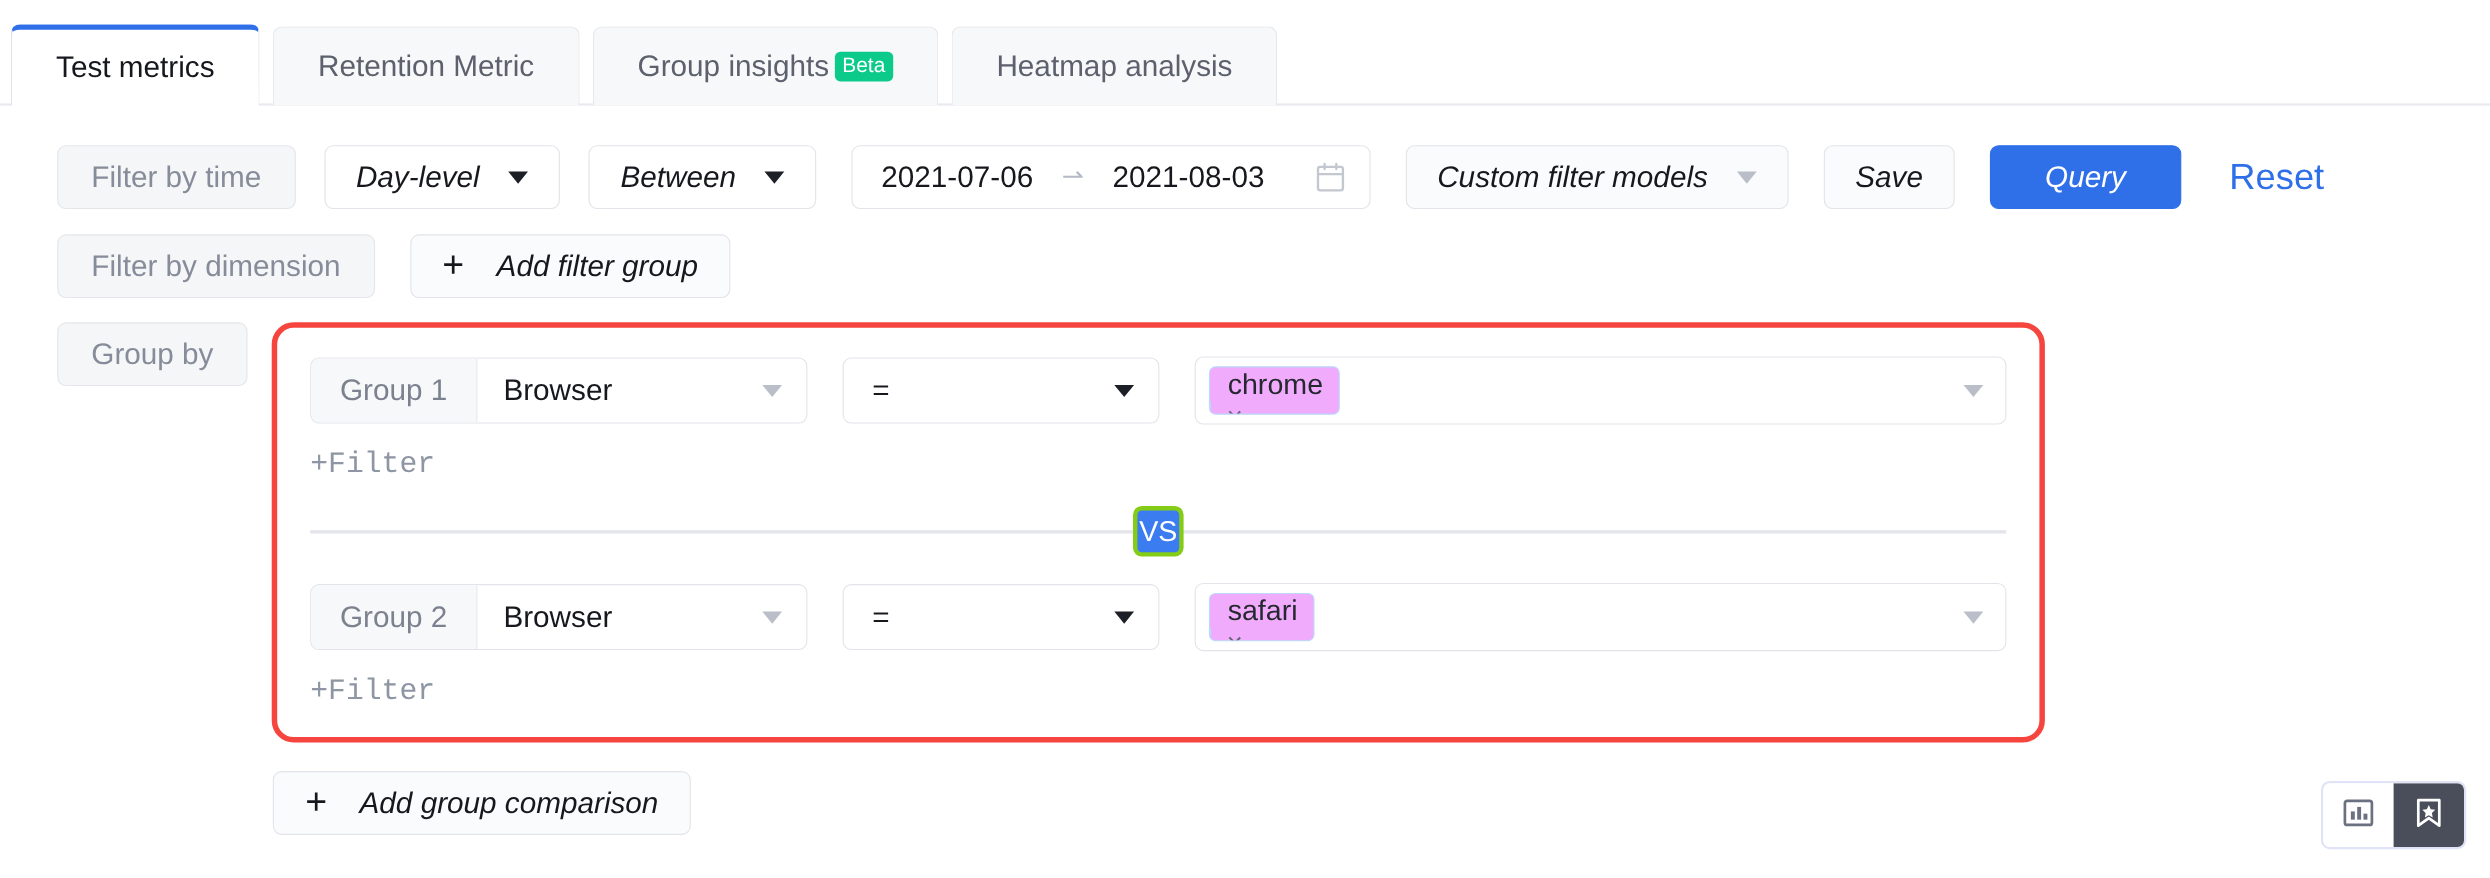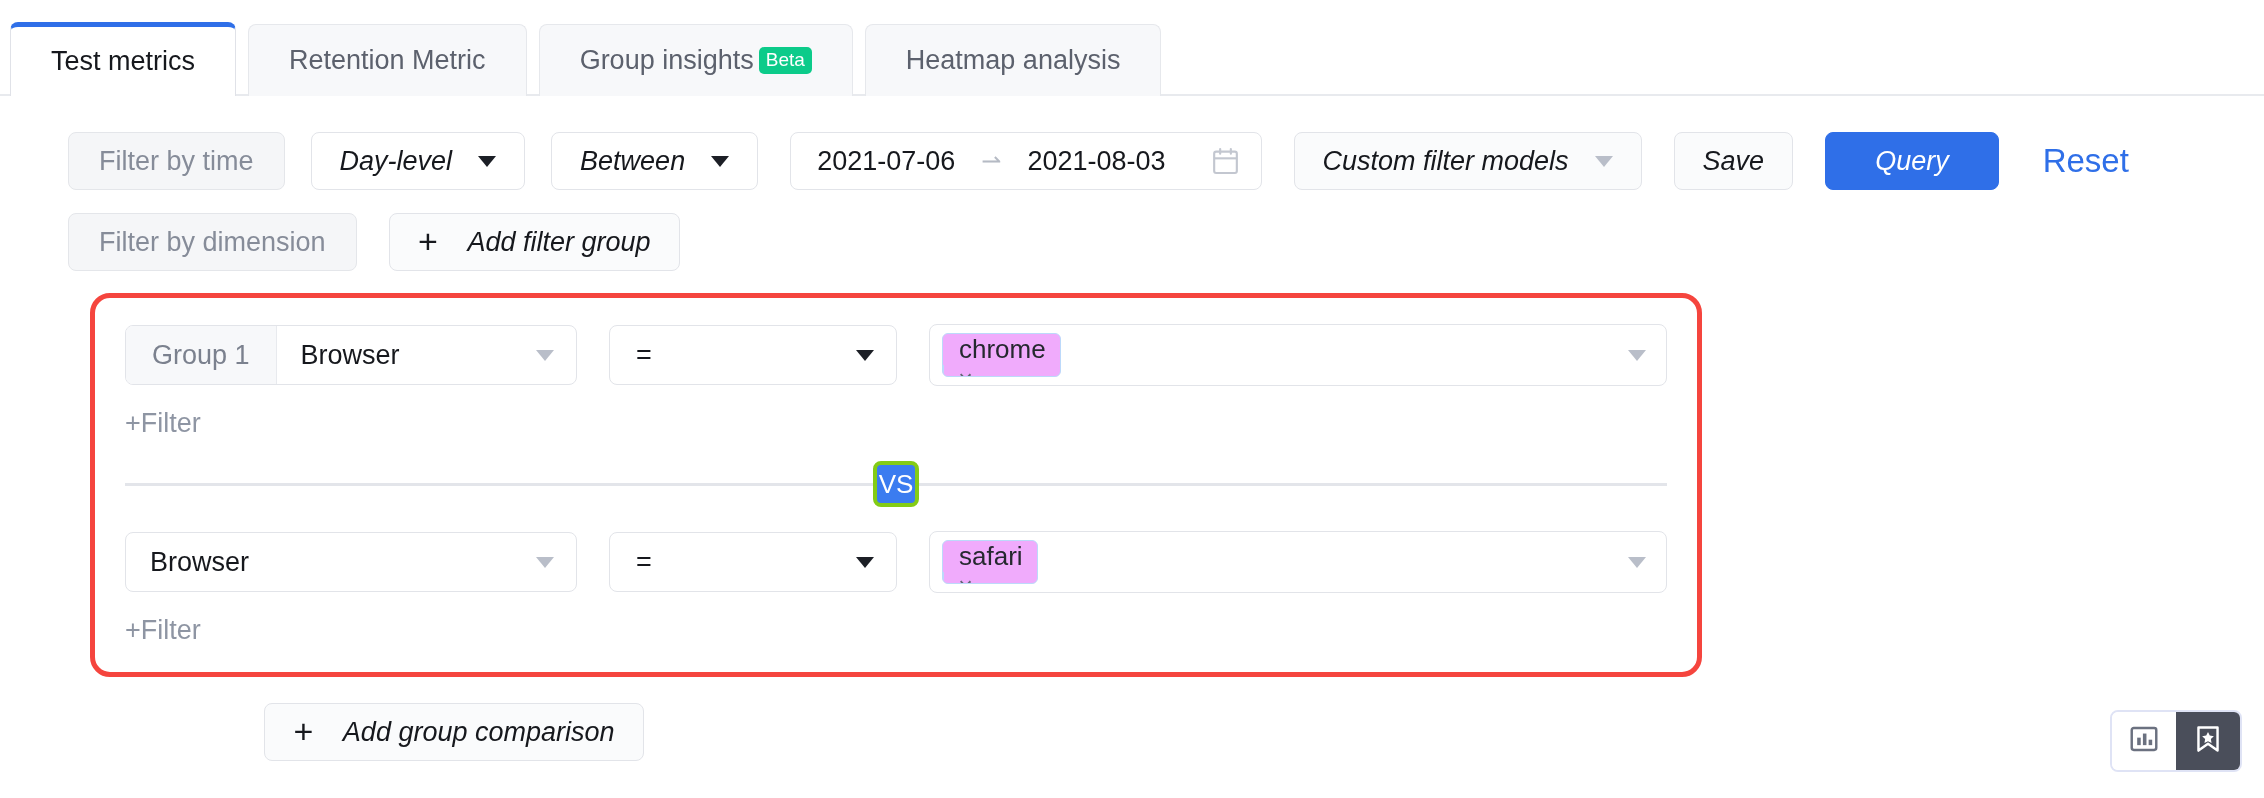--- a/index.html
+++ b/index.html
@@ -55,21 +55,21 @@
     color: #ffffff;
     font-size: 19px;
     line-height: 24px;
     padding: 1px 7px 2px 7px;
     border-radius: 5px;
     font-weight: 500;
     vertical-align: 2px;
   }
 
   
-  .rows { position: absolute; left: 0; top: 96px; width: 1900px; margin-left: 16px; }
+  .rows { position: absolute; left: 0; top: 96px; width: 1900px; }
 
   .row { display: flex; align-items: flex-start; padding: 0 0 0 52px; }
   .row1 { margin-top: 36px; }
   .row2 { margin-top: 23px; }
   .row3 { margin-top: 22px; }
 
   .chip-label {
     height: 58px;
     display: flex; align-items: center; justify-content: center;
     padding: 0 30px;
@@ -191,21 +191,21 @@
   .tag .x {
     display: flex; align-items: center; justify-content: center;
     width: 44px;
     border-left: 1px solid #bcd9fa;
     color: #5f6673; font-size: 25px;
   }
 
   .filter-link {
     color: #8e95a3; font-size: 27px;
     padding: 0 0 0 30px; margin-top: 22px;
-    display: inline-flex; align-items: center;
+    display: inline-flex; align-items: center; font-family: Liberation Mono, monospace;
   }
 
   
   .vs-wrap {
     position: relative;
     margin: 28px 30px 0 30px;
     height: 34px;
     display: flex; align-items: center;
   }
   .vs-line { flex: 1; height: 3px; background: #e3e5ea; }
@@ -309,20 +309,21 @@
     <div class="row row2">
       <div class="chip-label">Filter by dimension</div>
       <div class="gap-l"></div>
       <div class="btn soft">
         <span class="plus">+</span>
         <span>Add filter group</span>
       </div>
     </div>
 
     <div class="row row3">
+      <div class="chip-label">Group by</div>
 
       <div class="redbox">
 
         
         <div class="grp-row">
           <div class="group-select">
             <div class="group-addon">Group 1</div>
             <div class="group-val">
               <span>Browser</span>
               <span class="caret muted"></span>
@@ -348,20 +349,21 @@
 
         
         <div class="vs-wrap">
           <div class="vs-line"></div>
           <div class="vs-badge">VS</div>
         </div>
 
         
         <div class="grp-row" style="margin-top:30px">
           <div class="group-select">
+            <div class="group-addon">Group 2</div>
             <div class="group-val">
               <span>Browser</span>
               <span class="caret muted"></span>
             </div>
           </div>
           <div class="gap-l"></div>
           <div class="op-select">
             <span>=</span>
             <span class="caret"></span>
           </div>

